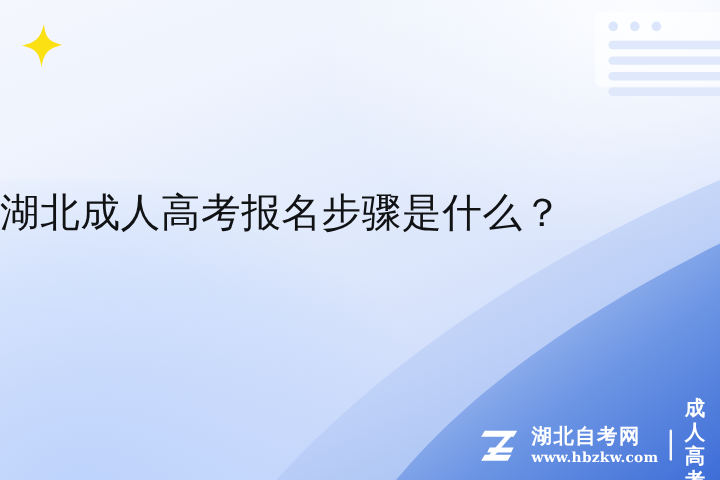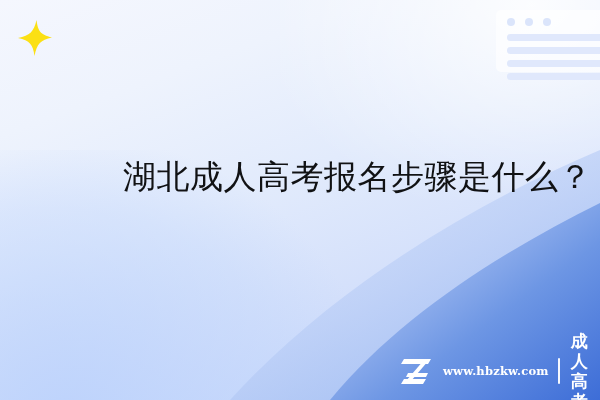--- a/index.html
+++ b/index.html
@@ -40,21 +40,21 @@
   .card .bars{position:absolute;left:11px;top:24px;right:11px;}
   .card .bars b{display:block;height:7px;border-radius:3.5px;background:#e0e8fc;margin-bottom:6px;}
 
   
   .wedge{position:absolute;left:0;top:0;width:600px;height:400px;}
   .wedge svg{display:block;width:600px;height:400px;}
 
   
   .title{
     position:absolute;left:0;top:156px;width:592px;
-    text-align:right;
+    text-align:left;
     color:#111214;
     font-size:33px;line-height:42px;
     letter-spacing:.5px;
     font-weight:400;
     font-family:"DejaVu Sans","Liberation Sans",sans-serif;
   }
   .title .l1{display:block;}
   .title .l2{display:block;}
 
   
@@ -144,19 +144,20 @@
       <svg viewBox="0 0 38 34" xmlns="http://www.w3.org/2000/svg">
         <g fill="#ffffff">
           <path d="M6 5 L33 5 L30 10 L3 10 Z"></path>
           <path d="M26 6 L31 6 L13 27 L8 27 Z"></path>
           <path d="M10 19 L30 19 L28 23 L8 23 Z"></path>
           <path d="M6 25 L28 25 L25 30 L3 30 Z"></path>
         </g>
       </svg>
     </span>
     <span class="words">
+      <span class="cn">湖北自考网</span>
       <span class="url">www.hbzkw.com</span>
     </span>
     <span class="divider"></span>
     <span class="tag">成人高考</span>
   </div>
 
 </div>
 
 </body></html>

